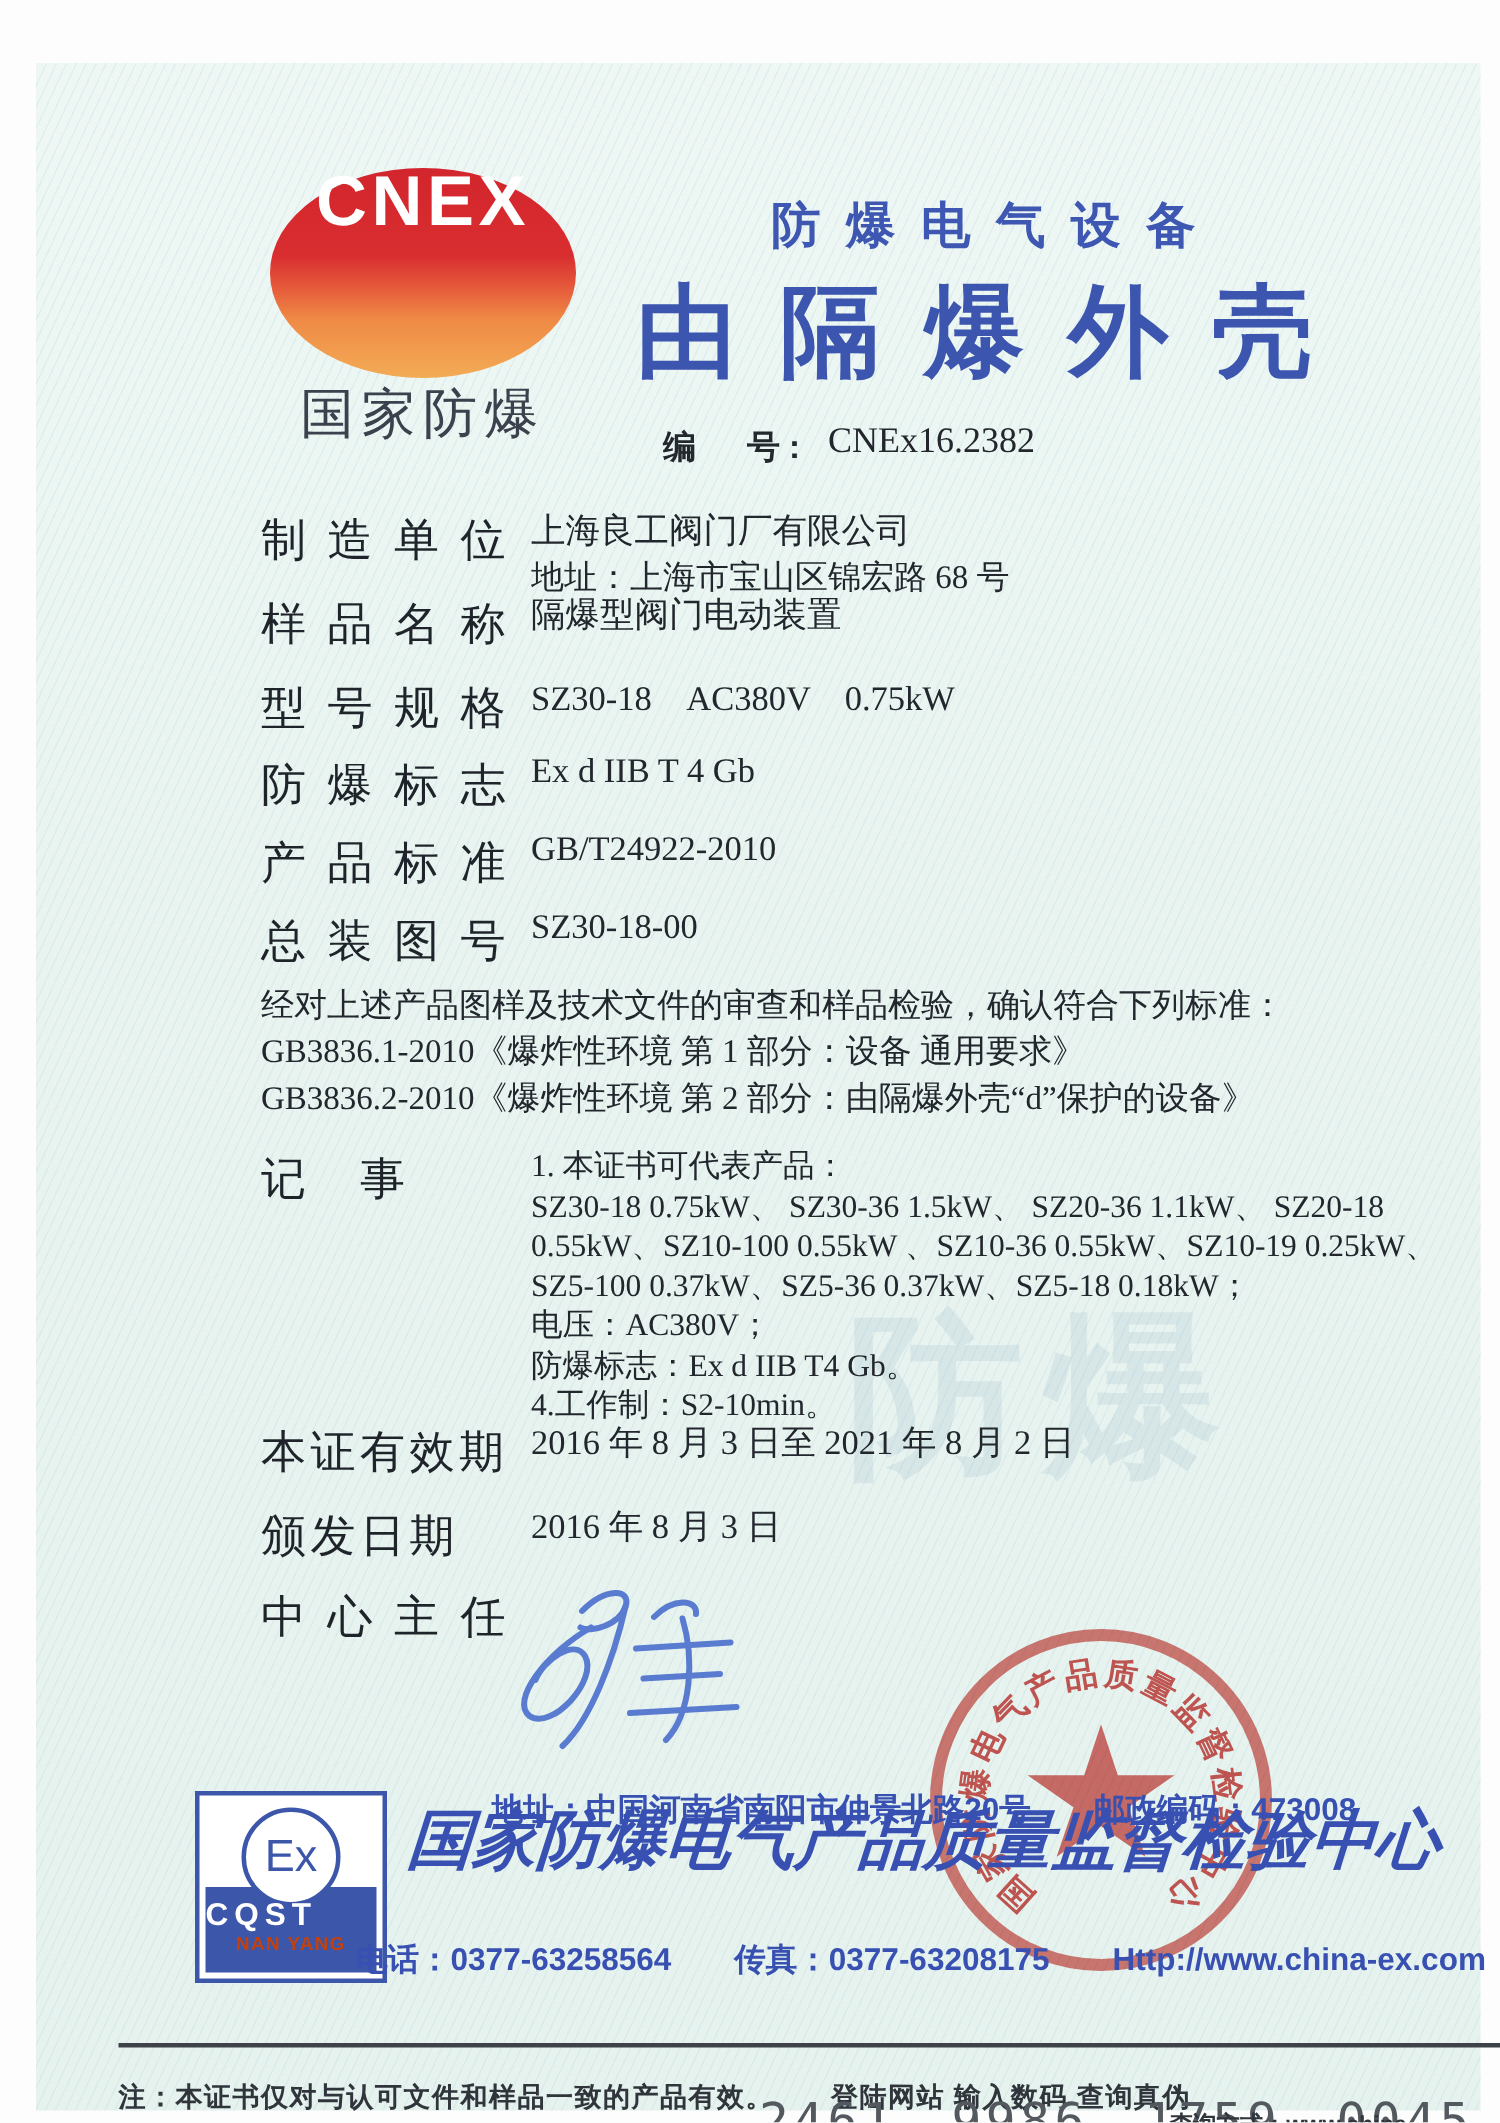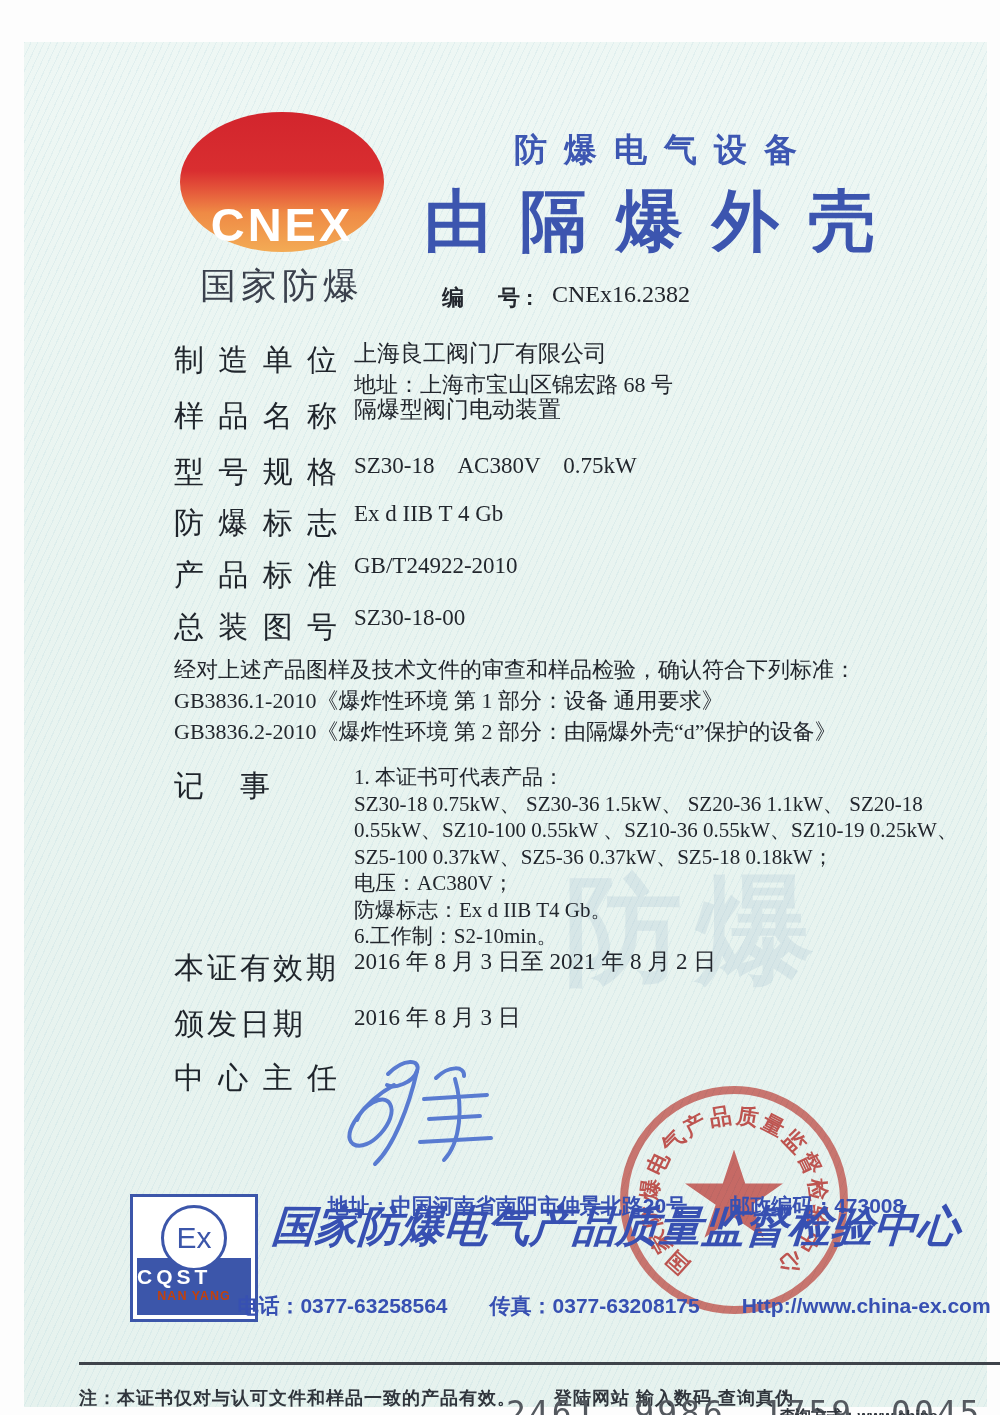--- a/index.html
+++ b/index.html
@@ -9,23 +9,23 @@
         background:
           repeating-linear-gradient(115deg, rgba(176,212,220,0.22) 0px, rgba(176,212,220,0.22) 1px, transparent 1px, transparent 6px),
           linear-gradient(180deg,#eef7f4 0%,#e9f4f0 40%,#e6f2ee 100%);
   }
   .abs{position:absolute;}
 
   
   .logo-wrap{left:138px;top:70px;width:240px;text-align:center;}
   .cnex-ellipse{width:204px;height:140px;margin:0 auto;border-radius:50%;
      background:linear-gradient(180deg,#d2252d 0%,#d92e30 42%,#e4543a 55%,#ef8a45 72%,#f3ab55 100%);
-     display:flex;align-items:flex-end;justify-content:center;}
+     display:flex;align-items:flex-start;justify-content:center;}
   .cnex-text{color:#ffffff;font-weight:bold;font-size:47px;letter-spacing:3px;margin-top:-6px;}
-  .logo-caption{margin-top:10px;font-size:36px;letter-spacing:5px;color:#3b414d;font-weight:500;font-family:Liberation Mono, monospace;}
+  .logo-caption{font-size:36px;letter-spacing:5px;color:#3b414d;font-weight:500;font-family:Liberation Mono, monospace;}
 
   .title-col{left:330px;top:0;width:620px;text-align:center;}
   .subtitle{position:absolute;top:86px;width:100%;font-size:33px;font-weight:bold;color:#3d57b2;letter-spacing:17px;}
   .main-title{position:absolute;top:134px;width:100%;font-size:67px;font-weight:bold;color:#3c55af;letter-spacing:29px;white-space:nowrap;}
 
   .certno-label{left:418px;top:241px;font-size:22px;font-weight:bold;color:#23272e;letter-spacing:6px;}
   .certno-value{left:528px;top:239px;font-size:24px;color:#23262d;font-family:"Liberation Serif",serif;}
 
   
   .flabel{left:150px;font-size:30px;font-weight:normal;color:#1f242b;letter-spacing:3px;}
@@ -127,21 +127,21 @@
     <div class="abs watermark">防爆</div>
 
     <div class="abs flabel" style="top:724px">记　事</div>
     <div class="abs notes-body">
       <div>1. 本证书可代表产品：</div>
       <div>SZ30-18  0.75kW、 SZ30-36  1.5kW、 SZ20-36  1.1kW、 SZ20-18</div>
       <div>0.55kW、SZ10-100 0.55kW 、SZ10-36 0.55kW、SZ10-19 0.25kW、</div>
       <div>SZ5-100 0.37kW、SZ5-36 0.37kW、SZ5-18 0.18kW；</div>
       <div>电压：AC380V；</div>
       <div>防爆标志：Ex d IIB T4 Gb。</div>
-      <div>6.工作制：S2-10min。</div>
+      <div>4.工作制：S2-10min。</div>
     </div>
 
     <div class="abs flabel" style="top:906px">本证有效期</div>
     <div class="abs fvalue" style="top:904px">2016 年 8 月 3 日至 2021 年 8 月 2 日</div>
 
     <div class="abs flabel" style="top:962px">颁发日期</div>
     <div class="abs fvalue" style="top:960px">2016 年 8 月 3 日</div>
 
     <div class="abs flabel" style="top:1016px">中 心 主 任</div>
 

